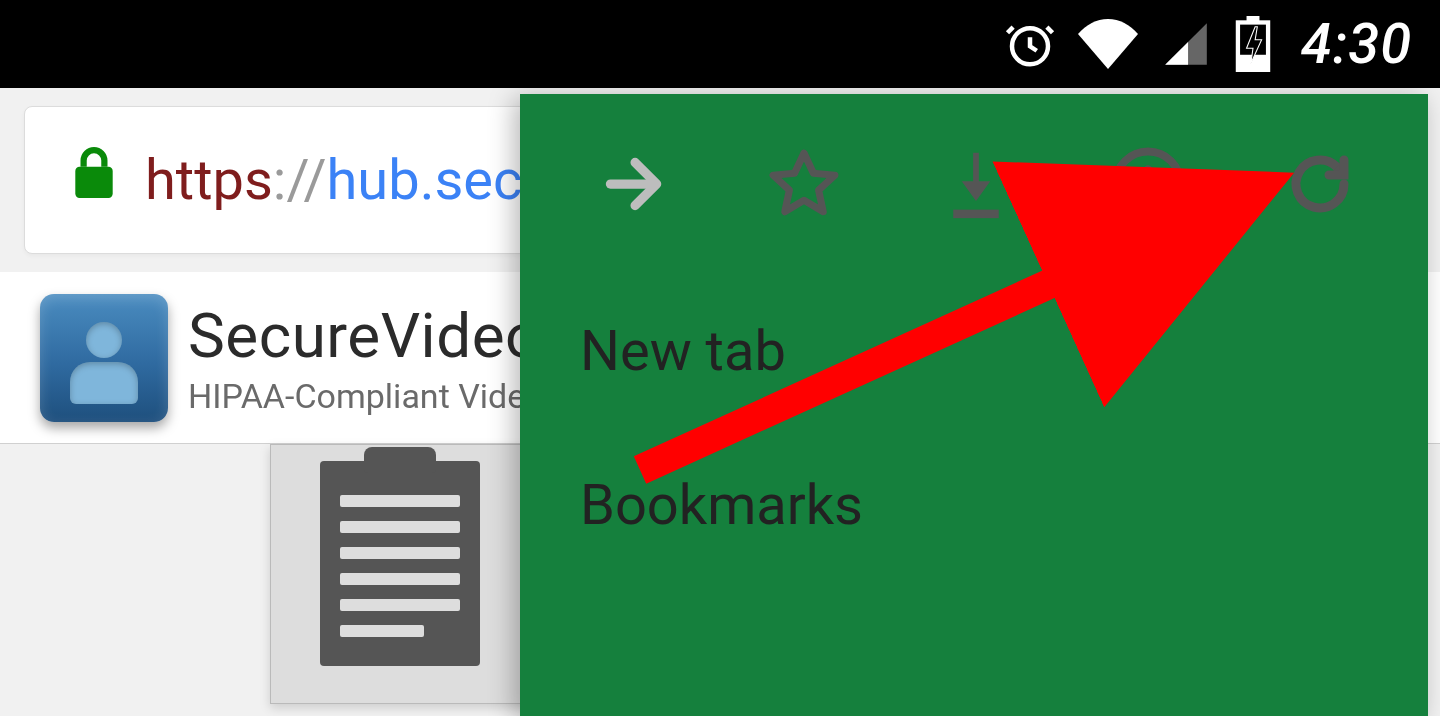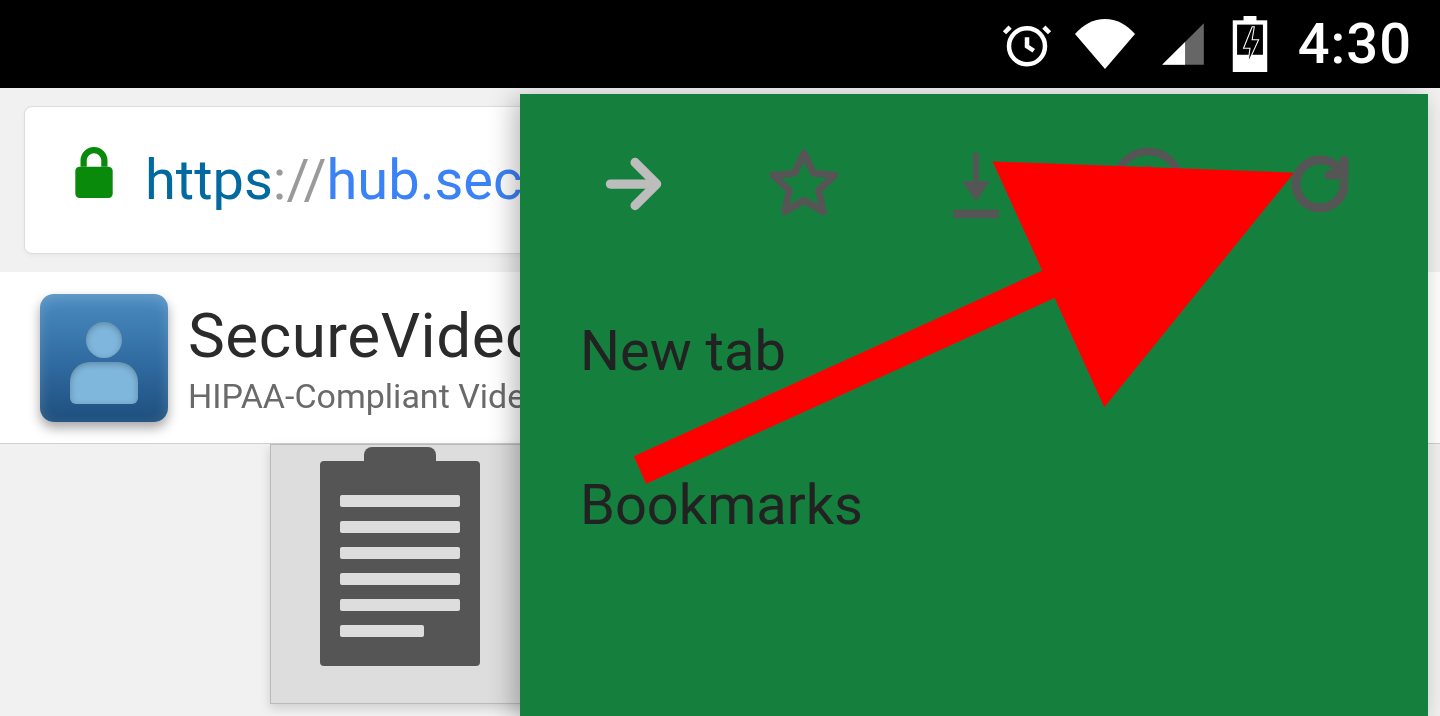--- a/index.html
+++ b/index.html
@@ -9,20 +9,21 @@
   .status-bar {
     width: 100%;
     height: 88px;
     background: #000;
     color: #fff;
     display: flex;
     align-items: center;
     justify-content: flex-end;
     padding-right: 28px;
     gap: 20px;
+    font-style: italic;
   }
   .status-bar .clock-text {
     font-size: 56px;
     font-weight: 500;
     letter-spacing: 1px;
     margin-left: 8px;
   }
   .status-icon { display:inline-flex; }
 
   
@@ -36,21 +37,21 @@
     border-radius: 8px;
     height: 148px;
     display:flex;
     align-items:center;
     padding: 0 48px;
     font-size: 56px;
     color: #555;
     box-shadow: 0 2px 4px rgba(0,0,0,0.04);
   }
   .addr-bar .lock { color:#0a8a0a; margin-right: 30px; }
-  .addr-url .proto { color:#0369a1; }
+  .addr-url .proto { color:#7f1d1d; }
   .addr-url .sep { color:#9a9a9a; }
   .addr-url .host { color:#3b82f6; }
 
   
   .logo-bar {
     background:#fff;
     border-bottom:1px solid #d0d0d0;
     height: 172px;
     display:flex;
     align-items:center;

